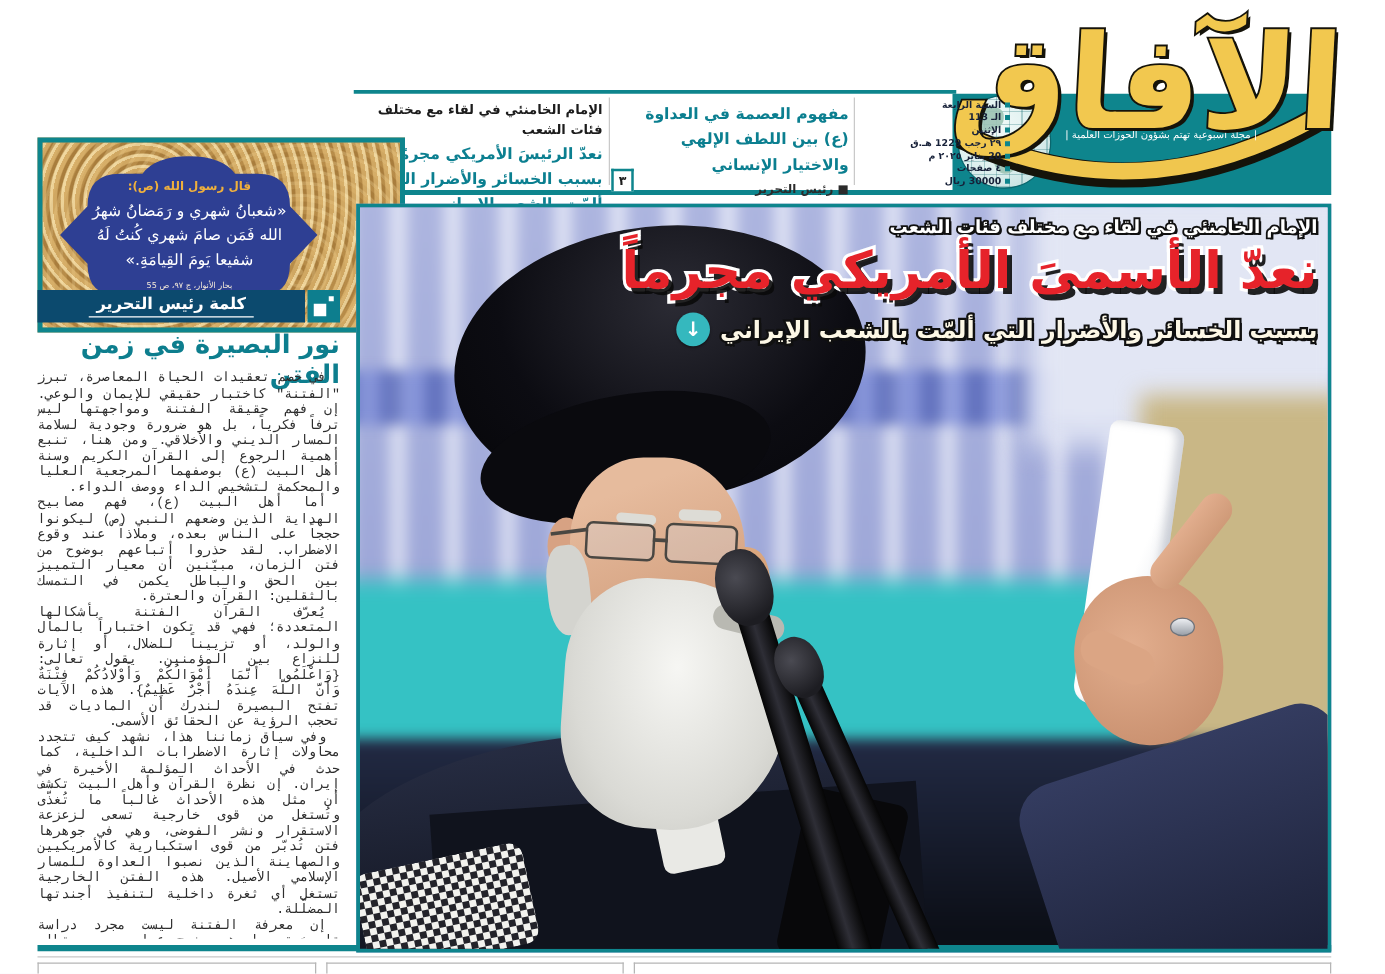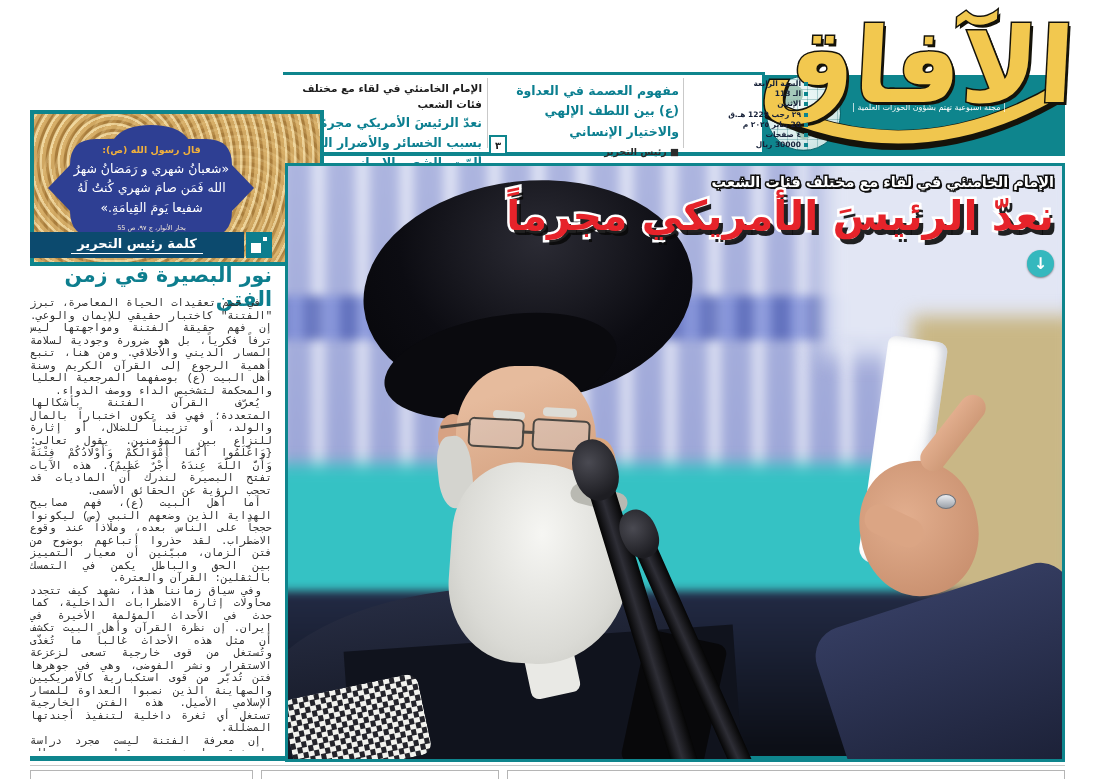--- a/index.html
+++ b/index.html
@@ -220,22 +220,22 @@
       <div class="nib"></div>
       <div class="dot"></div>
     </div>
     <div class="ed-bar">
       <span>كلمة رئيس التحرير</span>
     </div>
   </div>
   <div class="ed-title">نور البصيرة في زمن الفتن</div>
   <div class="ed-body">
     <p>في خضم تعقيدات الحياة المعاصرة، تبرز "الفتنة" كاختبار حقيقي للإيمان والوعي. إن فهم حقيقة الفتنة ومواجهتها ليس ترفاً فكرياً، بل هو ضرورة وجودية لسلامة المسار الديني والأخلاقي. ومن هنا، تنبع أهمية الرجوع إلى القرآن الكريم وسنة أهل البيت (ع) بوصفهما المرجعية العليا والمحكمة لتشخيص الداء ووصف الدواء.</p>
+    <p>أما أهل البيت (ع)، فهم مصابيح الهداية الذين وضعهم النبي (ص) ليكونوا حججاً على الناس بعده، وملاذاً عند وقوع الاضطراب. لقد حذروا أتباعهم بوضوح من فتن الزمان، مبيّنين أن معيار التمييز بين الحق والباطل يكمن في التمسك بالثقلين: القرآن والعترة.</p>
     <p>يُعرّف القرآن الفتنة بأشكالها المتعددة؛ فهي قد تكون اختباراً بالمال والولد، أو تزييناً للضلال، أو إثارة للنزاع بين المؤمنين. يقول تعالى: {وَاعْلَمُوا أَنَّمَا أَمْوَالُكُمْ وَأَوْلَادُكُمْ فِتْنَةٌ وَأَنَّ اللَّهَ عِندَهُ أَجْرٌ عَظِيمٌ}. هذه الآيات تفتح البصيرة لندرك أن الماديات قد تحجب الرؤية عن الحقائق الأسمى.</p>
-    <p>أما أهل البيت (ع)، فهم مصابيح الهداية الذين وضعهم النبي (ص) ليكونوا حججاً على الناس بعده، وملاذاً عند وقوع الاضطراب. لقد حذروا أتباعهم بوضوح من فتن الزمان، مبيّنين أن معيار التمييز بين الحق والباطل يكمن في التمسك بالثقلين: القرآن والعترة.</p>
     <p>وفي سياق زماننا هذا، نشهد كيف تتجدد محاولات إثارة الاضطرابات الداخلية، كما حدث في الأحداث المؤلمة الأخيرة في إيران. إن نظرة القرآن وأهل البيت تكشف أن مثل هذه الأحداث غالباً ما تُغذّى وتُستغل من قوى خارجية تسعى لزعزعة الاستقرار ونشر الفوضى، وهي في جوهرها فتن تُدبّر من قوى استكبارية كالأمريكيين والصهاينة الذين نصبوا العداوة للمسار الإسلامي الأصيل. هذه الفتن الخارجية تستغل أي ثغرة داخلية لتنفيذ أجندتها المضلّلة.</p>
     <p>إن معرفة الفتنة ليست مجرد دراسة تاريخية، بل هي منهج عملي يومي يتطلب يقظة مستمرة، واستنارة دائمة بنور الوحي والنبوة. فبالقرآن نُميّز المحكم من المتشابه، وبأهل البيت نعرف السبيل القويم الذي ينجّينا من متاهات الضلال التي تخطط لها قوى الشر العالمية. فلنكن دائماً على عهد التمسك بهذا النور الإلهي لكي لا نكون وقوداً لنيران الفتنة المعاصرة.</p>
   </div>
 
   <div class="photo-frame">
 
     <div class="ph bg-tiles"></div>
     <div class="ph bg-stripe"></div>
     <div class="ph bg-light-right"></div>
     <div class="ph bg-teal-band"></div>
@@ -271,22 +271,23 @@
       </div>
     <div class="ph paper"></div>
     <div class="ph hand"></div>
     <div class="ph finger"></div>
     <div class="ph thumb"></div>
     <div class="ph ring"></div>
     <div class="ph sleeve"></div>
 
     <div class="overlay">
       <div class="ov-kicker">الإمام الخامنئي في لقاء مع مختلف فئات الشعب</div>
-      <div class="ov-headline">نعدّ الرئيسَ الأمريكي مجرماً</div>
+      <div class="ov-headline">نعدّ الأسمىَ الأمريكي مجرماً</div>
       <div class="ov-subrow">
+        <span class="ov-subheadline">بسبب الخسائر والأضرار التي ألمّت بالشعب الإيراني</span>
         <span class="arrow-badge">↓</span>
       </div>
     </div>
   </div>
 
   <div class="bottom-rule"></div>
   <div class="bottom-hairline"></div>
   <div class="bottom-box bb1"></div>
   <div class="bottom-box bb2"></div>
   <div class="bottom-box bb3"></div>

